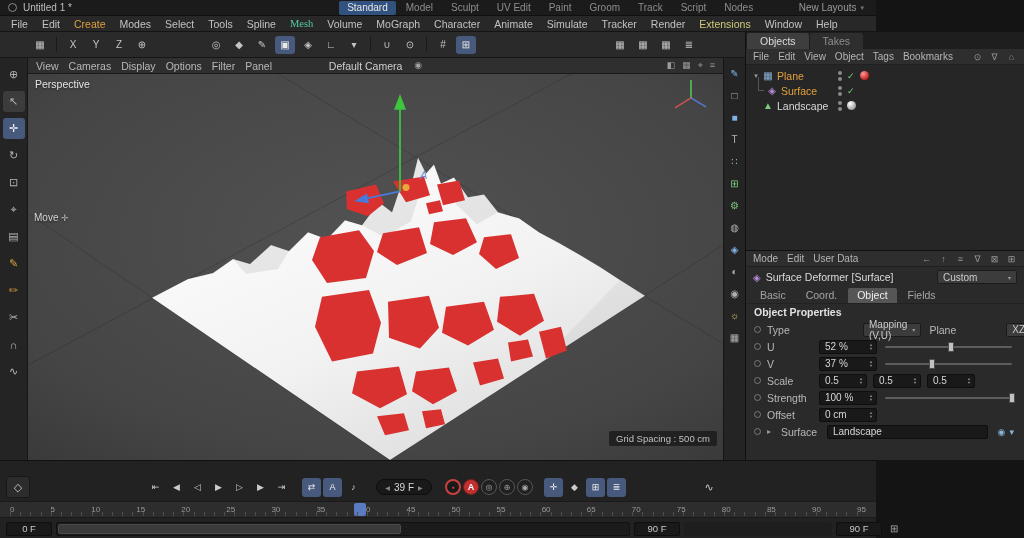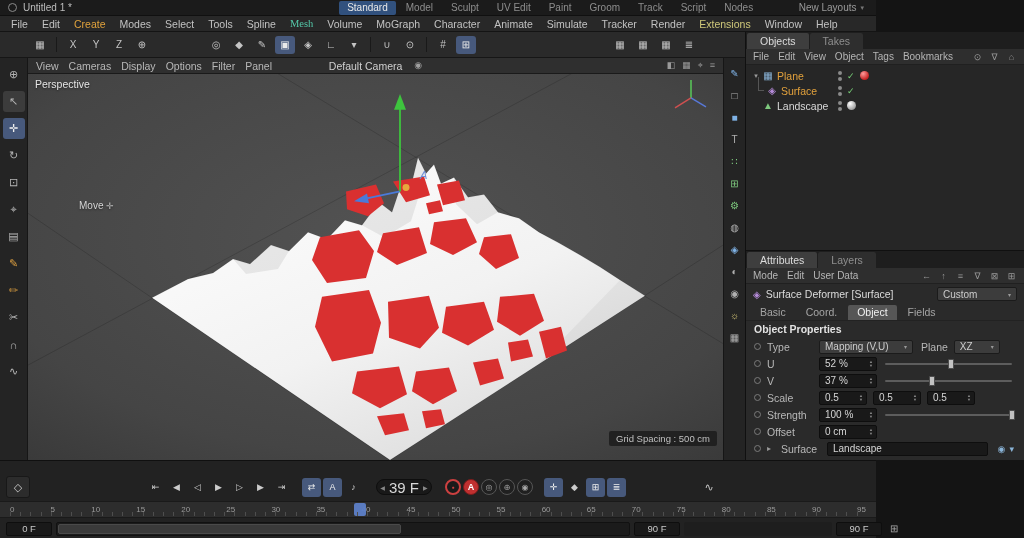--- a/index.html
+++ b/index.html
@@ -41,21 +41,21 @@
   .lt-icon.lt-amber { color:#d79b3f; }
 
   .viewport { flex:1; display:flex; flex-direction:column; min-width:0; position:relative; }
   .vp-header { height:16px; background:#2f2f2f; border-bottom:1px solid #1a1a1a; display:flex; align-items:center; padding:0 8px; gap:10px; font-size:10.5px; color:#b8b8b8; position:relative; }
   .vp-cam { position:absolute; left:50%; transform:translateX(-50%); display:flex; gap:12px; align-items:flex-start; color:#cfcfcf; }
   .vp-cam .cam-ic { font-size:9px; color:#a0a0a0; }
   .vp-hicons { margin-left:auto; display:flex; gap:7px; color:#9a9a9a; font-size:9px; }
   .vp-body { flex:1; position:relative; overflow:hidden; }
   .vp-body svg { position:absolute; inset:0; width:100%; height:100%; }
   .vp-persp { position:absolute; top:4px; left:7px; color:#e6e6e6; font-size:10.5px; text-shadow:0 1px 2px rgba(0,0,0,.5); }
-  .vp-move { position:absolute; top:126px; left:6px; color:#d6d6d6; font-size:10px; text-shadow:0 1px 2px rgba(0,0,0,.5);margin-left:45px; }
+  .vp-move { position:absolute; top:138px; left:6px; color:#d6d6d6; font-size:10px; text-shadow:0 1px 2px rgba(0,0,0,.5); }
   .vp-move::after { content:" ✛"; font-size:9px; color:#bdbdbd; }
   .grid-box { position:absolute; right:6px; bottom:14px; background:rgba(24,24,24,.78); color:#c0c0c0; font-size:9.5px; padding:2px 7px; border-radius:2px; }
 
   .right-strip { width:22px; background:#242424; border-left:1px solid #161616; display:flex; flex-direction:column; align-items:center; padding-top:8px; gap:7px; }
   .rs-icon { width:16px; height:15px; display:flex; align-items:center; justify-content:center; font-size:10px; color:#b0b0b0; }
   .rs-icon.rs-blue { color:#7fb2e5; }
   .rs-icon.rs-green { color:#7ec97e; }
   .rs-icon.rs-yellow { color:#e5d47f; }
 
   
@@ -83,21 +83,21 @@
   .om-extras { position:absolute; left:92px; display:flex; align-items:center; gap:5px; }
   .dots { display:flex; flex-direction:column; gap:2px; }
   .dot { width:4px; height:4px; border-radius:50%; background:#8a8a8a; }
   .check { color:#79d279; font-size:9px; }
   .ball { width:9px; height:9px; border-radius:50%; flex:none; }
   .ball-red { background:radial-gradient(circle at 35% 30%, #ff9a9a, #c42222 70%); }
   .ball-white { background:radial-gradient(circle at 35% 30%, #ffffff, #9a9a9a 75%); }
 
   .at-title { height:20px; display:flex; align-items:center; gap:5px; padding:0 7px; font-size:10.5px; color:#dcdcdc; background:#2a2a2a; }
   .at-title-icon { color:#b48ad8; font-size:10px; }
-  .dd { background:#3c3c3c; border:1px solid #1b1b1b; border-radius:2px; height:14px; display:flex; align-items:center; padding:0 5px; font-size:10px; color:#cccccc; }
+  .dd { background:#3c3c3c; border:1px solid #1b1b1b; border-radius:2px; height:14px; display:flex; align-items:center; padding:0 5px; font-size:10px; color:#cccccc;margin-left:44px; }
   .dd::after { content:"▾"; font-size:6px; color:#999; margin-left:auto; padding-left:5px; }
   .dd.w80 { width:80px; margin-left:auto; }
   .dd.w92 { width:94px; }
   .dd.w44 { width:46px; }
   .at-tabs { height:17px; display:flex; align-items:flex-end; gap:2px; padding:0 5px; background:#2a2a2a; border-bottom:1px solid #222; }
   .at-tab { padding:1px 9px 2px 9px; font-size:10.5px; color:#a5a5a5; border-radius:2px 2px 0 0; }
   .at-tab.active { background:#565656; color:#f0f0f0; }
   .at-section { height:17px; line-height:17px; padding-left:8px; font-weight:bold; font-size:10.5px; color:#e2e2e2; }
   .prop-row { height:17px; display:flex; align-items:center; padding:0 8px; gap:6px; font-size:10.5px; color:#b8b8b8; }
   .anim-dot { width:7px; height:7px; border:1px solid #7a7a7a; border-radius:50%; flex:none; }
@@ -118,21 +118,21 @@
   .picker-icons { display:flex; gap:4px; margin:0 2px 0 4px; color:#8ab4d8; font-size:9px; }
 
   
   .timeline { position:absolute; left:0; right:0; bottom:0; height:78px; background:#222222; border-top:1px solid #101010; padding-top:12px; }
   .tl-controls { height:28px; display:flex; align-items:center; gap:3px; padding:0 6px; }
   .tl-btn { width:19px; height:19px; display:flex; align-items:center; justify-content:center; font-size:9px; color:#cccccc; border-radius:3px; }
   .tl-btn.hl { background:#47597c; color:#eee; }
   .tl-btn.key { width:24px; height:22px; background:#2c2c2c; border:1px solid #181818; font-size:11px; }
   .tl-spacer1 { width:106px; }
   .tl-group { display:flex; align-items:center; gap:2px; margin:0 4px; }
-  .frame-box { width:56px; height:16px; background:#191919; border:1px solid #0e0e0e; border-radius:8px; color:#d8d8d8; font-size:15px; display:flex; align-items:center; justify-content:center; gap:4px; margin:0 6px; }
+  .frame-box { width:56px; height:16px; background:#191919; border:1px solid #0e0e0e; border-radius:8px; color:#d8d8d8; font-size:10px; display:flex; align-items:center; justify-content:center; gap:4px; margin:0 6px; }
   .frame-box::before { content:"◀"; font-size:6px; color:#888; }
   .frame-box::after { content:"▶"; font-size:6px; color:#888; }
   .circle-btn { width:16px; height:16px; border-radius:50%; display:flex; align-items:center; justify-content:center; font-size:8px; }
   .rb-red-ring { background:#1a1a1a; border:2px solid #cc4040; color:#cc4040; font-size:5px; }
   .rb-red { background:#c03030; border:1px solid #7c1d1d; color:#fff; font-weight:bold; font-size:9px; }
   .rb-dark { background:#202020; border:1px solid #565656; color:#a8a8a8; }
   .fcurve { margin-left:66px; width:20px; height:19px; display:flex; align-items:center; justify-content:center; color:#c0c0c0; font-size:11px; border-radius:3px; }
   .tl-ruler { position:relative; height:17px; background:#2d2d2d; border-top:1px solid #1a1a1a; border-bottom:1px solid #1a1a1a; }
   .tl-ruler::after { content:""; position:absolute; left:10px; right:10px; bottom:1px; height:4px; background:repeating-linear-gradient(90deg,#4e4e4e 0 1px,transparent 1px 10.2px); }
   .ruler-ticks { position:absolute; inset:0; display:flex; justify-content:space-between; align-items:center; padding:0 10px; font-size:8px; color:#9a9a9a; }
@@ -394,25 +394,20 @@
                 <span class="dot"></span>
                 <span class="dot"></span>
               </span>
             <span class="ball ball-white"></span>
           </span>
         </div>
       </div>
     </div>
 
     <div class="attributes-panel">
-      <div class="panel-tabs">
-
-      <span class="panel-tab active">Attributes</span>
-          <span class="panel-tab">Layers</span>
-        </div>
       <div class="panel-menu">
         <div class="panel-menu" style="background:none;border:none;padding:0;height:auto;">
 
         <span>Mode</span>
             <span>Edit</span>
             <span>User Data</span>
           </div>
         <div class="pm-icons">
 
         <span class="pm-ic">←</span>

